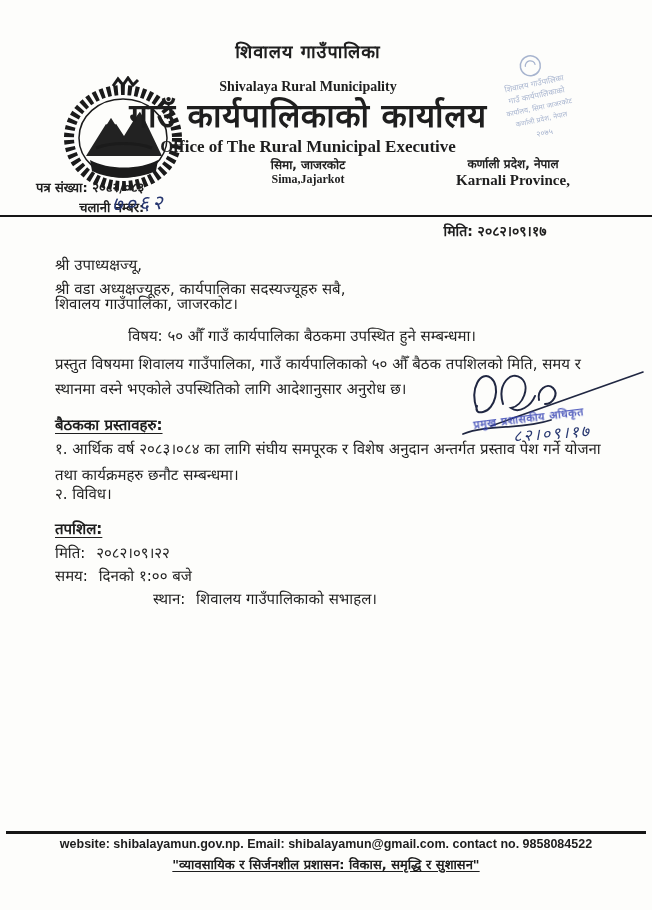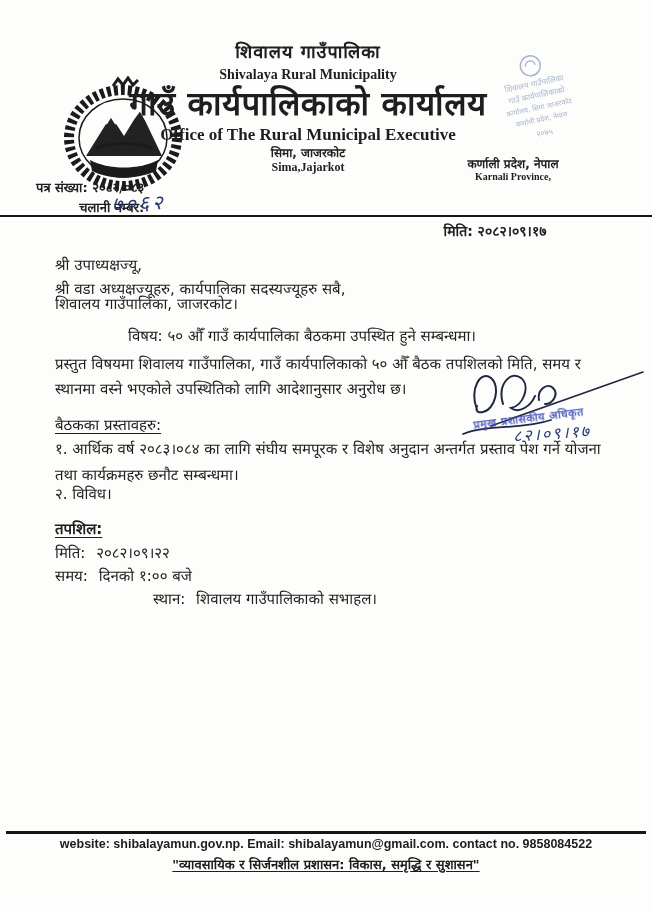--- a/index.html
+++ b/index.html
@@ -8,47 +8,47 @@
     position:relative;width:652px;height:910px;margin:0 auto;
     background:#fdfdfb;overflow:hidden;color:#1e1e1e;
   }
   .abs{position:absolute;}
   .np{font-family:"DejaVu Sans",sans-serif;}
   .en-serif{font-family:"Liberation Serif","DejaVu Serif",serif;}
 
   
   .lh-block{left:128px;top:42px;width:360px;text-align:center;line-height:1.15;}
   .lh-muni-np{font-size:18px;font-weight:bold;letter-spacing:1px;}
-  .lh-muni-en{font-size:14px;font-weight:bold;margin-top:4px;}
+  .lh-muni-en{font-size:14px;font-weight:bold;margin-top:16px;}
   .lh-office-np{font-size:33px;font-weight:bold;margin-top:2px;letter-spacing:.5px;}
   .lh-office-en{font-size:17px;font-weight:bold;margin-top:2px;}
   .lh-place-np{font-size:12px;font-weight:bold;margin-top:3px;}
   .lh-place-en{font-size:12px;font-weight:bold;}
 
   .emblem{left:56px;top:76px;width:134px;height:118px;}
   .round-stamp{left:484px;top:48px;width:108px;height:108px;filter:blur(.3px);opacity:.75;}
 
   .province-block{left:428px;top:157px;width:170px;text-align:center;line-height:1.2;}
   .province-np{font-size:12px;font-weight:bold;}
-  .province-en{font-size:10px;font-weight:bold;}
+  .province-en{font-size:15px;font-weight:bold;}
 
   .ref-block{left:36px;top:178px;font-size:13px;font-weight:bold;line-height:1.5;text-align:right;}
   .hand-ink{color:#26366f;font-family:"DejaVu Serif",serif;font-style:italic;}
   .dispatch-hand{left:112px;top:189px;font-size:20px;letter-spacing:3px;transform:rotate(-2deg);}
 
   .rule-top{left:0;top:215px;width:652px;height:2px;background:#161616;}
   .date-line{left:380px;top:221px;width:230px;text-align:center;font-size:14px;font-weight:bold;}
 
   
   .recipient{left:55px;width:520px;font-size:15px;font-weight:500;}
   .r0{top:254px;} .r1{top:278px;} .r2{top:293px;}
   .subject{left:128px;top:325px;width:480px;font-size:15px;font-weight:500;}
   .body-par{left:55px;top:352px;width:566px;font-size:15px;line-height:1.65;font-weight:500;}
 
-  .proposals-heading{left:55px;top:414px;font-size:15px;font-weight:normal;text-decoration:underline;text-underline-offset:3px;}
+  .proposals-heading{left:55px;top:414px;font-size:15px;font-weight:bold;text-decoration:underline;text-underline-offset:3px;}
   .proposal-0{left:55px;top:437px;width:562px;font-size:15px;line-height:1.7;font-weight:500;}
   .proposal-1{left:55px;top:483px;width:300px;font-size:15px;font-weight:500;}
 
   .details-heading{left:55px;top:518px;font-size:15px;font-weight:bold;text-decoration:underline;text-underline-offset:3px;}
   .detail-row{left:55px;width:420px;font-size:15px;font-weight:500;}
   .d0{top:542px;} .d1{top:565px;} .d2{top:588px;text-align:center;}
   .detail-row .lbl{margin-right:6px;}
 
   
   .sig-wrap{left:455px;top:348px;width:195px;height:115px;z-index:5;}

